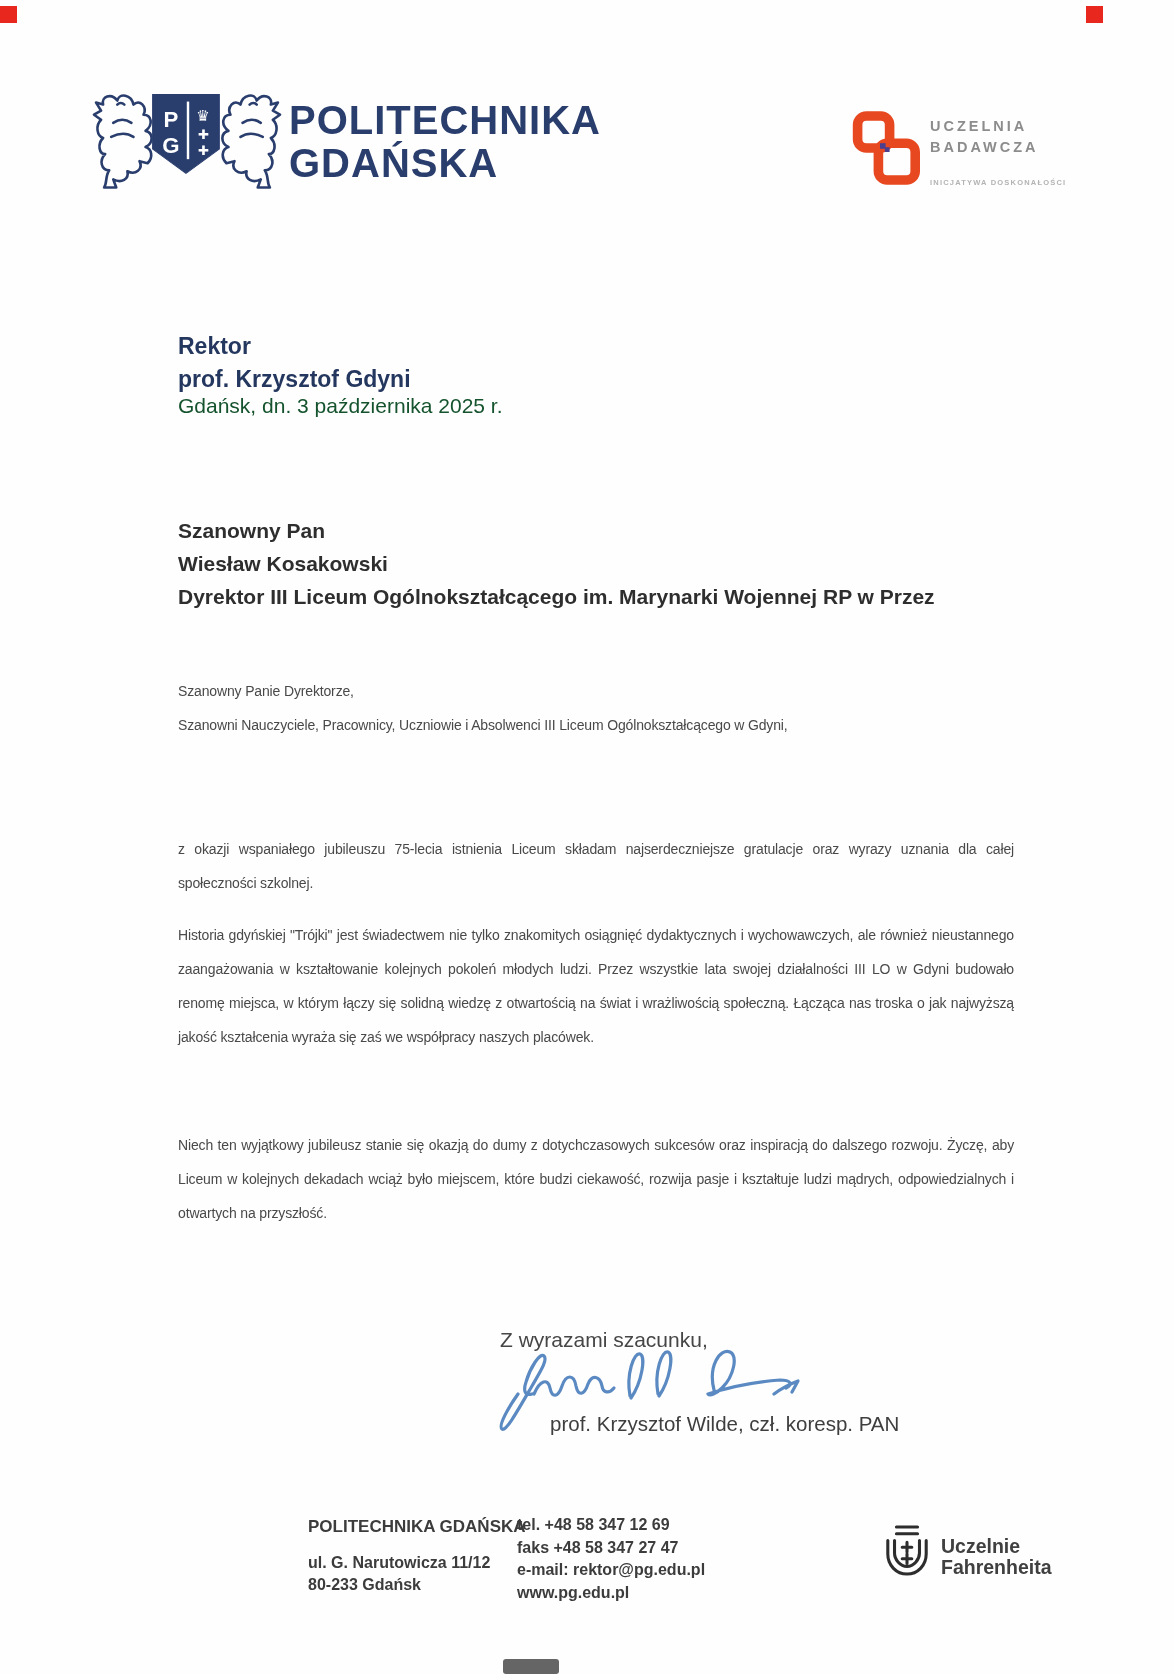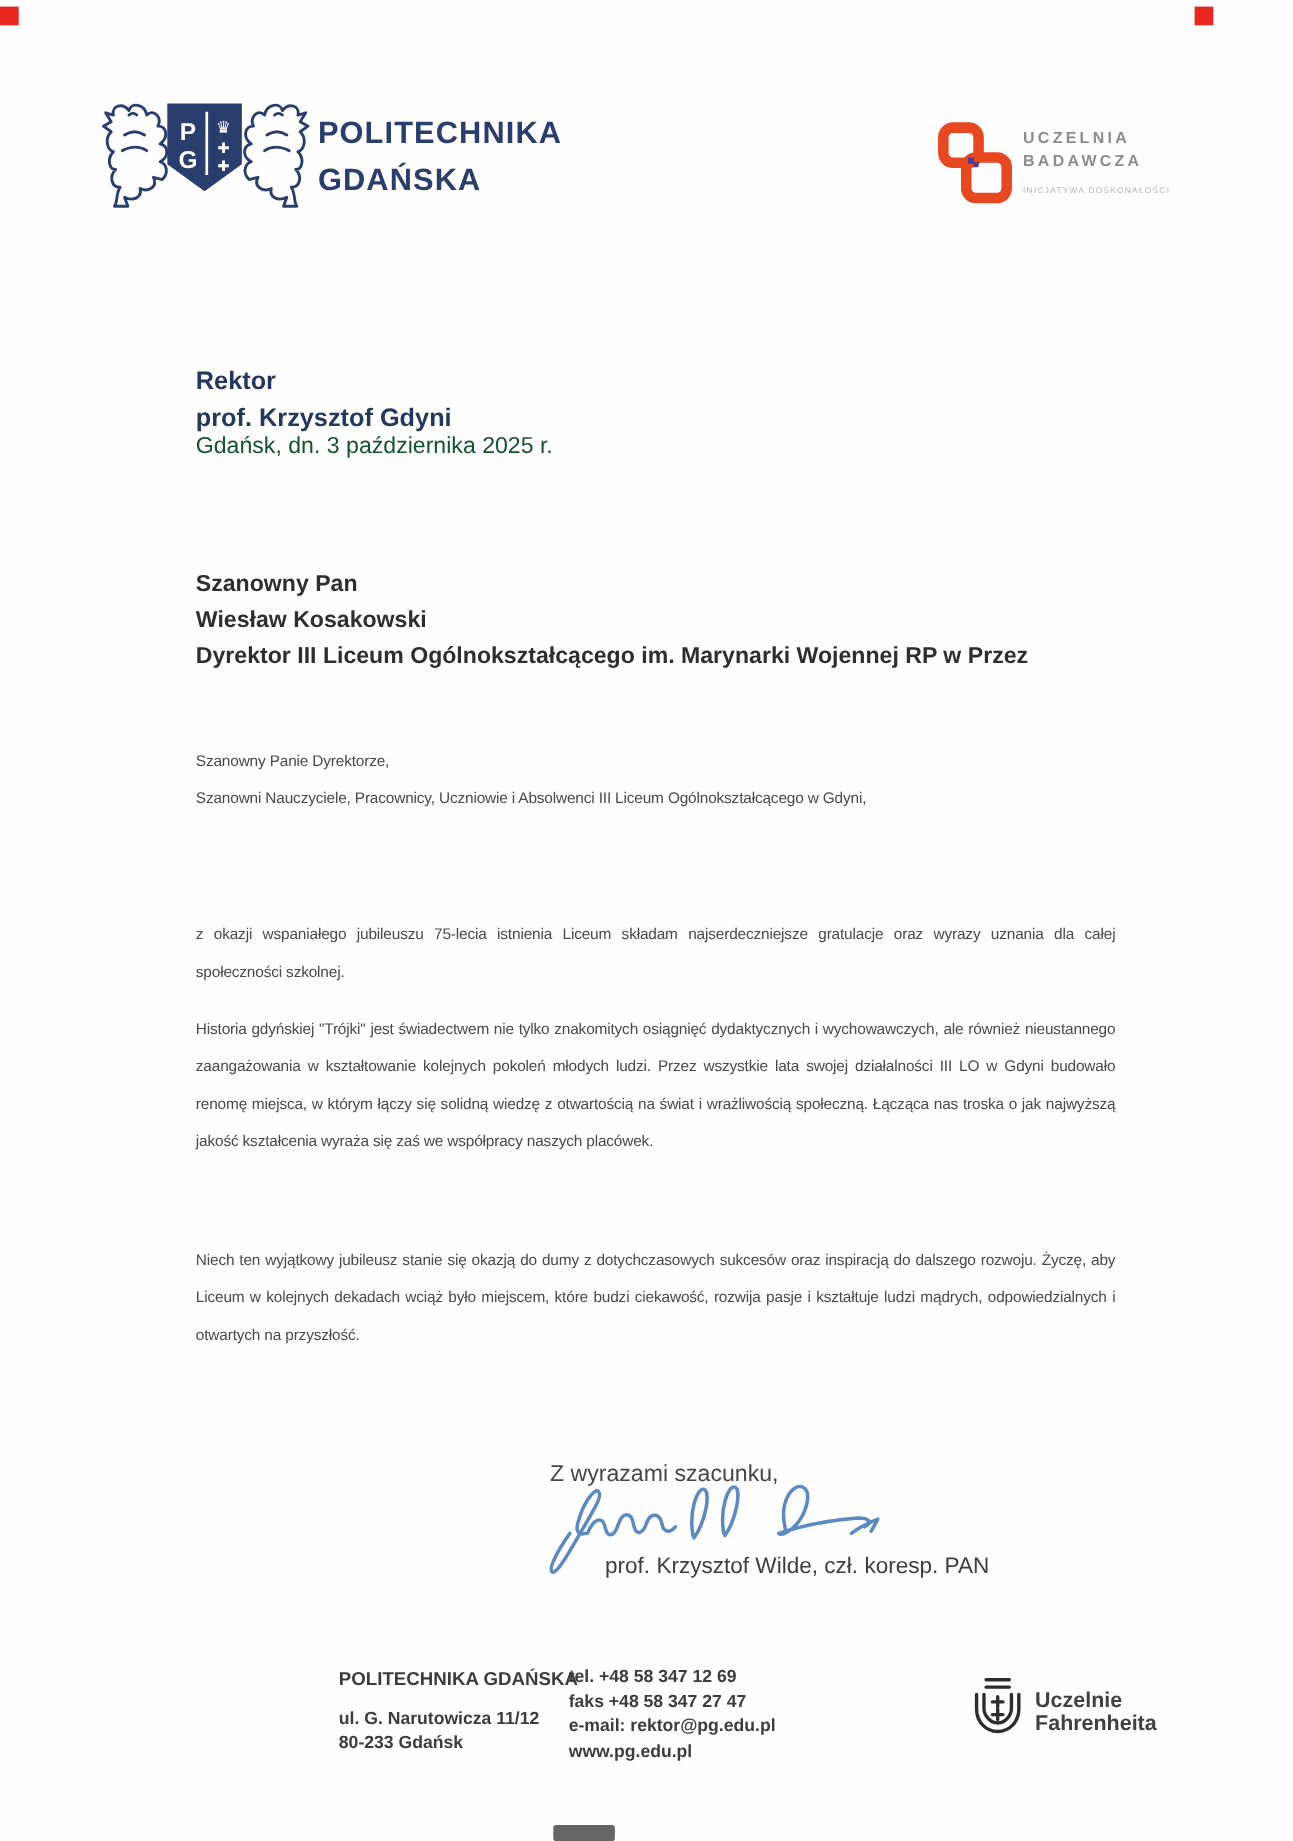--- a/index.html
+++ b/index.html
@@ -9,27 +9,27 @@
   }
   
   .crop-mark{position:absolute;width:17px;height:17px;background:#e8281e;}
   .crop-mark.tl{left:0;top:6px;}
   .crop-mark.tr{left:1086px;top:6px;}
   .bottom-smudge{position:absolute;left:503px;top:1659px;width:56px;height:15px;background:#4a4a4a;border-radius:3px;opacity:.85;}
 
   
   .crest{position:absolute;left:92px;top:90px;width:192px;height:106px;}
   .wordmark{position:absolute;left:289px;top:99px;color:#2a3e6e;font-weight:bold;
-    font-size:28px;line-height:43px;letter-spacing:1px;}
+    font-size:40px;line-height:43px;letter-spacing:1px;}
   .wordmark span{display:block;}
   .rb-logo{position:absolute;left:848px;top:108px;width:280px;height:84px;}
   .rb-icon{position:absolute;left:0;top:0;width:72px;height:80px;}
   .rb-text{position:absolute;left:82px;top:8px;color:#8c8c8c;font-weight:bold;
     font-size:14.5px;line-height:21px;letter-spacing:3px;}
-  .rb-sub{font-size:7.5px;letter-spacing:1.2px;color:#b3b3b3;font-weight:normal;margin-top:4px;}
+  .rb-sub{font-size:7.5px;letter-spacing:1.2px;color:#b3b3b3;font-weight:bold;margin-top:14px;}
 
   
   .sender{position:absolute;left:178px;top:330px;color:#24375f;font-weight:bold;
     font-size:23px;line-height:33px;}
   .sender div{white-space:nowrap;}
   .dateline{position:absolute;left:178px;top:394px;width:835px;
     color:#14532d;font-size:21px;}
 
   
   .recipient{position:absolute;left:178px;top:514px;color:#2e2e2e;font-weight:bold;

